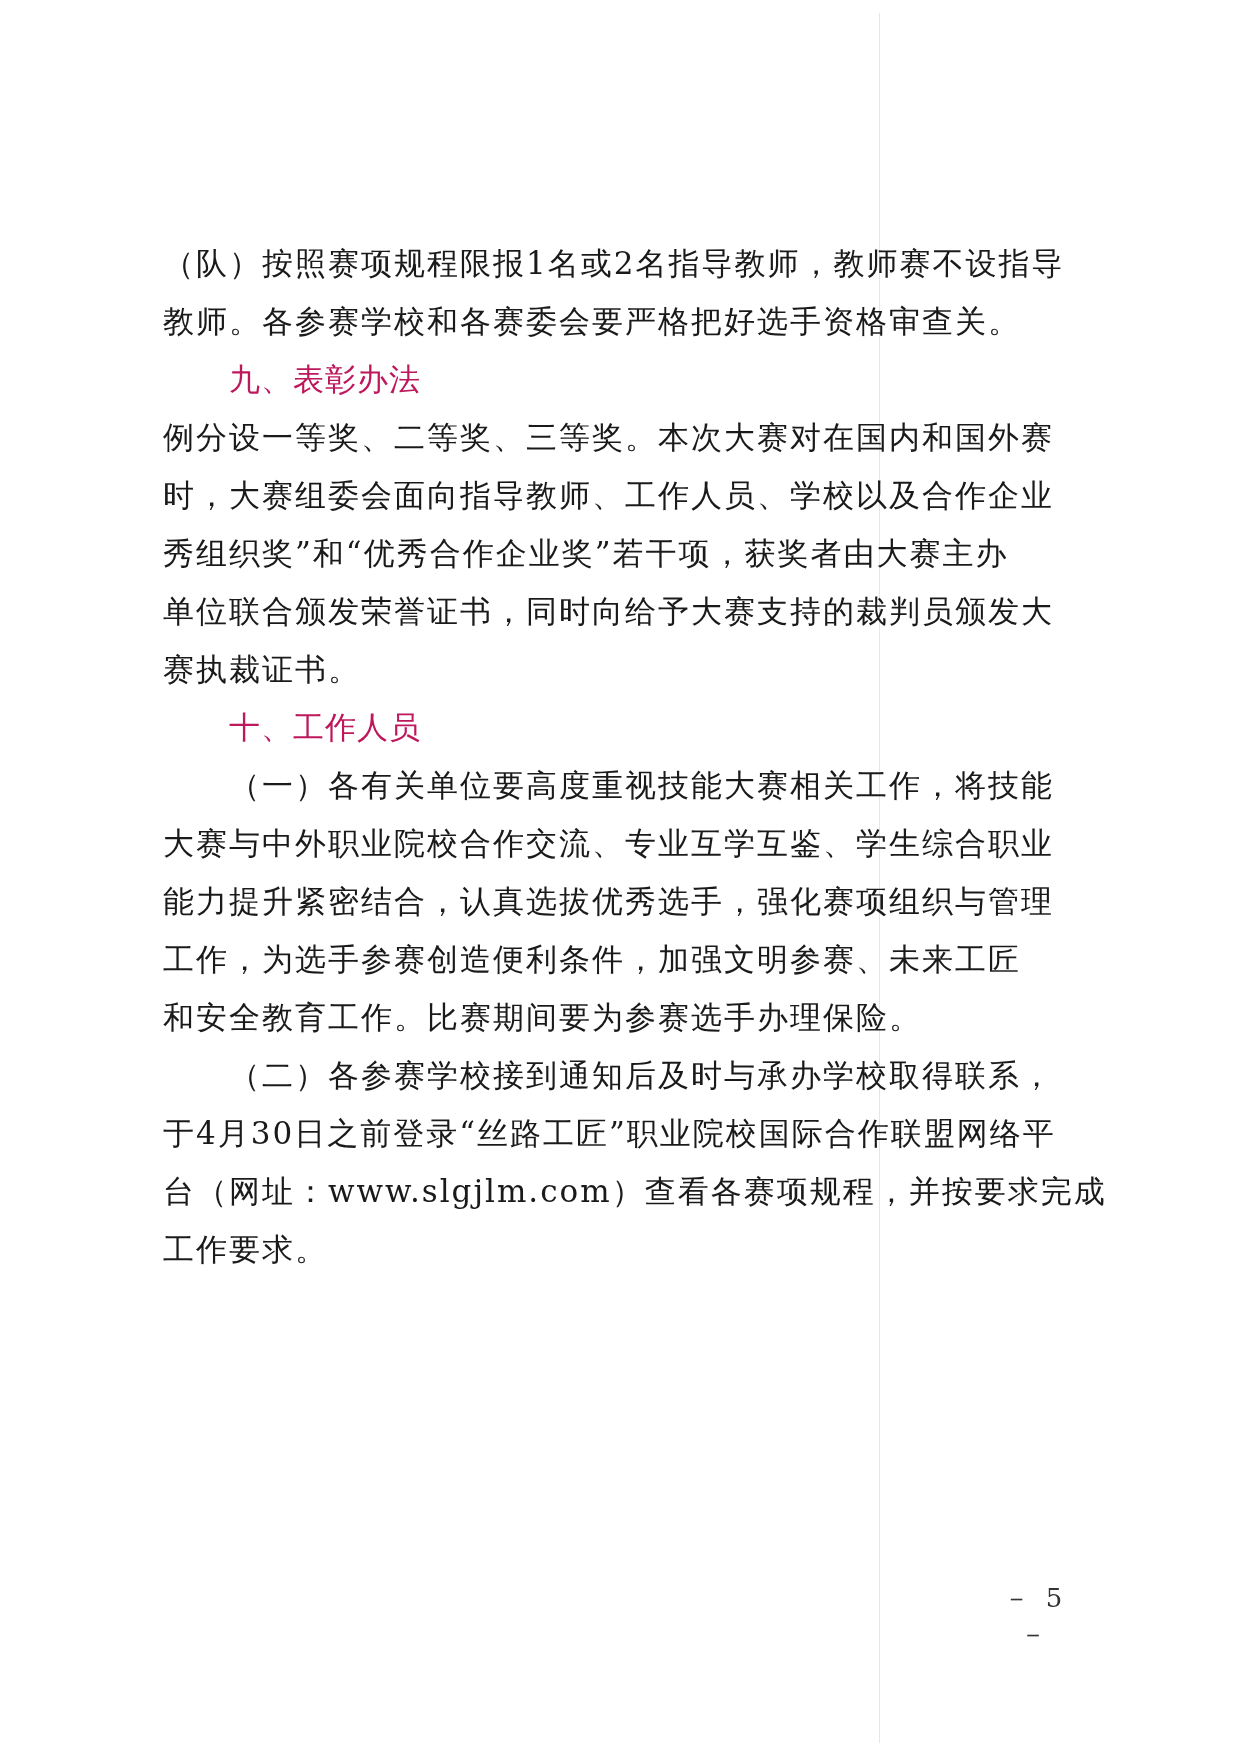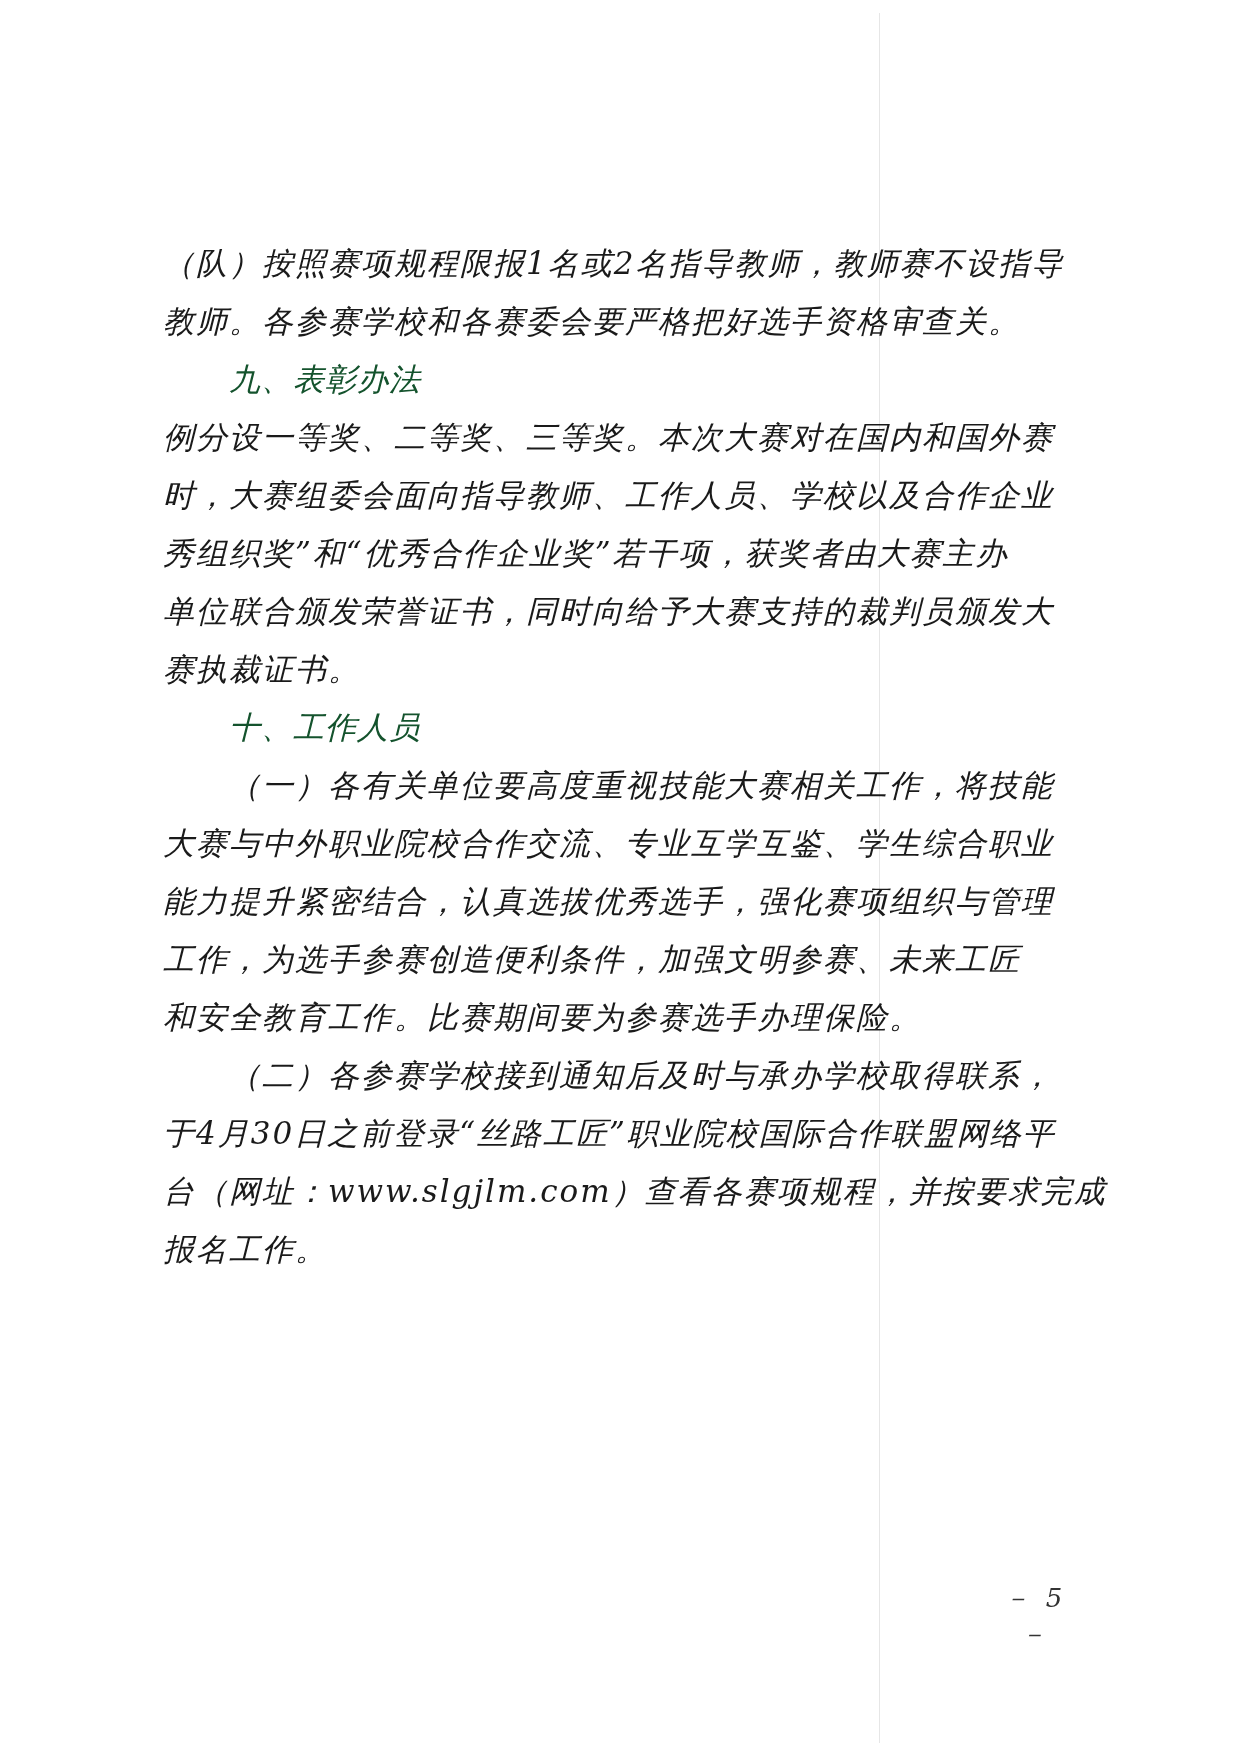--- a/index.html
+++ b/index.html
@@ -15,21 +15,20 @@
       font-family: "DejaVu Serif", "Liberation Serif", serif;
       color: #1a1a1a;
     }
     .page {
       position: absolute;
       left: 0;
       top: 0;
       width: 1240px;
       height: 1754px;
       background: #ffffff;
-      font-style: italic;
     }
     .fold-line {
       position: absolute;
       left: 879px;
       top: 13px;
       width: 1px;
       height: 1730px;
       background: #e6e6e6;
     }
     .body-text {
@@ -47,21 +46,21 @@
       overflow: visible;
     }
     .line.indent {
       padding-left: 66px;
     }
     .line.heading {
       font-family: "DejaVu Sans", "Liberation Sans", sans-serif;
       font-size: 31px;
       font-weight: normal;
       letter-spacing: 1px;
-      color: #14532d;
+      color: #be185d;
     }
     .page-number {
       position: absolute;
       left: 990px;
       top: 1580px;
       width: 90px;
       height: 36px;
       line-height: 36px;
       font-size: 26px;
       text-align: center;
@@ -86,17 +85,17 @@
     <div class="line">赛执裁证书。</div>
     <div class="line heading indent">十、工作人员</div>
     <div class="line indent">（一）各有关单位要高度重视技能大赛相关工作，将技能</div>
     <div class="line">大赛与中外职业院校合作交流、专业互学互鉴、学生综合职业</div>
     <div class="line">能力提升紧密结合，认真选拔优秀选手，强化赛项组织与管理</div>
     <div class="line">工作，为选手参赛创造便利条件，加强文明参赛、未来工匠</div>
     <div class="line">和安全教育工作。比赛期间要为参赛选手办理保险。</div>
     <div class="line indent">（二）各参赛学校接到通知后及时与承办学校取得联系，</div>
     <div class="line">于4月30日之前登录“丝路工匠”职业院校国际合作联盟网络平</div>
     <div class="line">台（网址：www.slgjlm.com）查看各赛项规程，并按要求完成</div>
-    <div class="line">报名工作。</div>
+    <div class="line">工作要求。</div>
   </div>
 
   <div class="page-number">－ 5 －</div>
 </div>
 
 </body></html>

